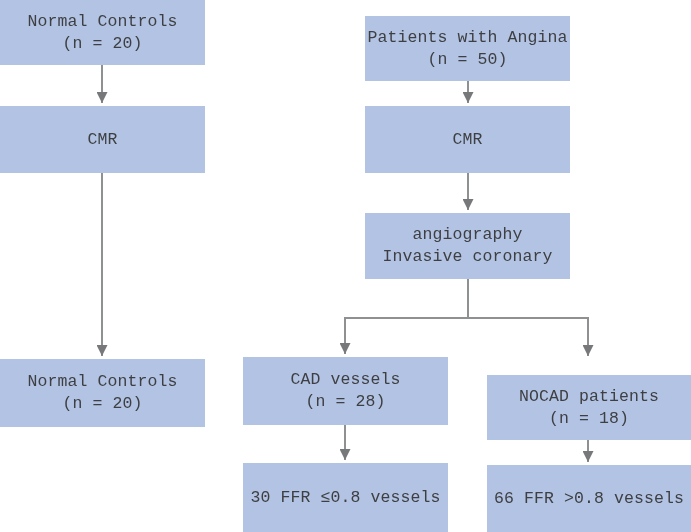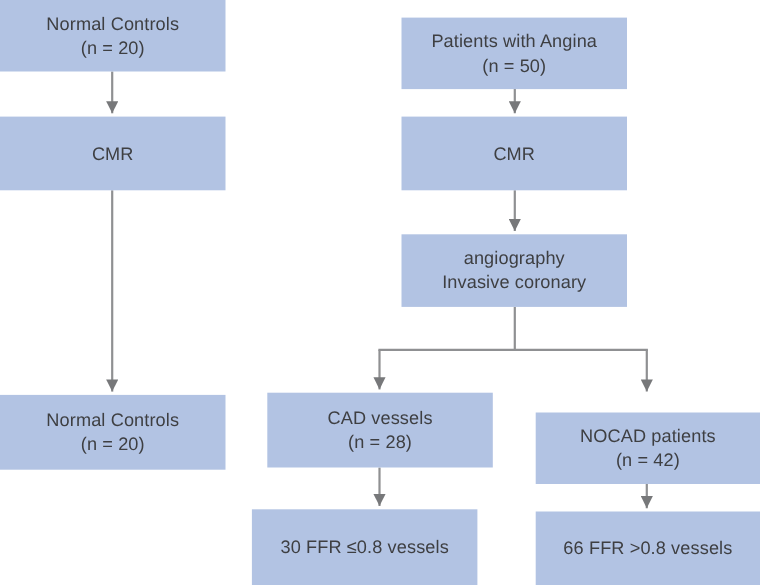--- a/index.html
+++ b/index.html
@@ -5,21 +5,21 @@
   html, body {
     margin: 0;
     padding: 0;
     background: #ffffff;
   }
   .canvas {
     position: relative;
     width: 691px;
     height: 532px;
     background: #ffffff;
-    font-family: Liberation Sans, sans-serif;
+    font-family: Liberation Mono, monospace;
     overflow: hidden;
   }
   .connectors {
     position: absolute;
     left: 0;
     top: 0;
     width: 691px;
     height: 532px;
     pointer-events: none;
   }
@@ -38,21 +38,21 @@
   }
   .box span { display: block; white-space: nowrap; }
 
   .b0 { left: 0;     top: 0;     width: 205px; height: 65px; }
   .b1 { left: 0;     top: 106px; width: 205px; height: 67px; }
   .b2 { left: 0;     top: 359px; width: 205px; height: 68px; }
   .b3 { left: 365px; top: 16px;     width: 205px; height: 65px; }
   .b4 { left: 365px; top: 106px; width: 205px; height: 67px; }
   .b5 { left: 365px; top: 213px; width: 205px; height: 66px; }
   .b6 { left: 243px; top: 357px; width: 205px; height: 68px; }
-  .b7 { left: 229px; top: 463px; width: 205px; height: 69px; }
+  .b7 { left: 243px; top: 463px; width: 205px; height: 69px; }
   .b8 { left: 487px; top: 359px; width: 204px; height: 65px; margin-top: 16px; }
   .b9 { left: 487px; top: 465px; width: 204px; height: 67px; }
 </style>
 </head>
 <body>
 
 <div class="canvas">
 
   <svg class="connectors" viewBox="0 0 691 532" xmlns="http://www.w3.org/2000/svg">
     <defs>
@@ -106,20 +106,20 @@
     <span>CAD vessels</span>
     <span>(n = 28)</span>
   </div>
 
   <div class="box b7">
     <span>30 FFR ≤0.8 vessels</span>
   </div>
 
   <div class="box b8">
     <span>NOCAD patients</span>
-    <span>(n = 42)</span>
+    <span>(n = 18)</span>
   </div>
 
   <div class="box b9">
     <span>66 FFR &gt;0.8 vessels</span>
   </div>
 
 </div>
 
 </body></html>

